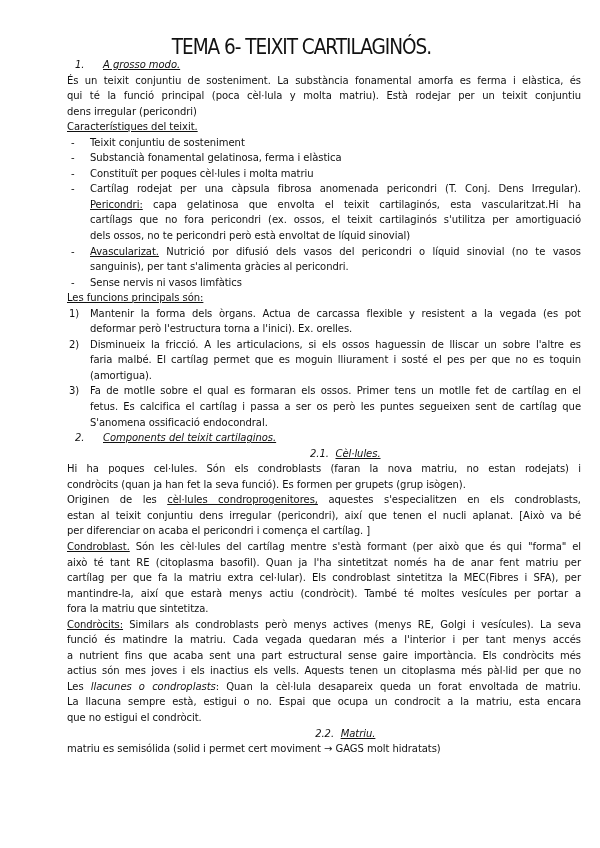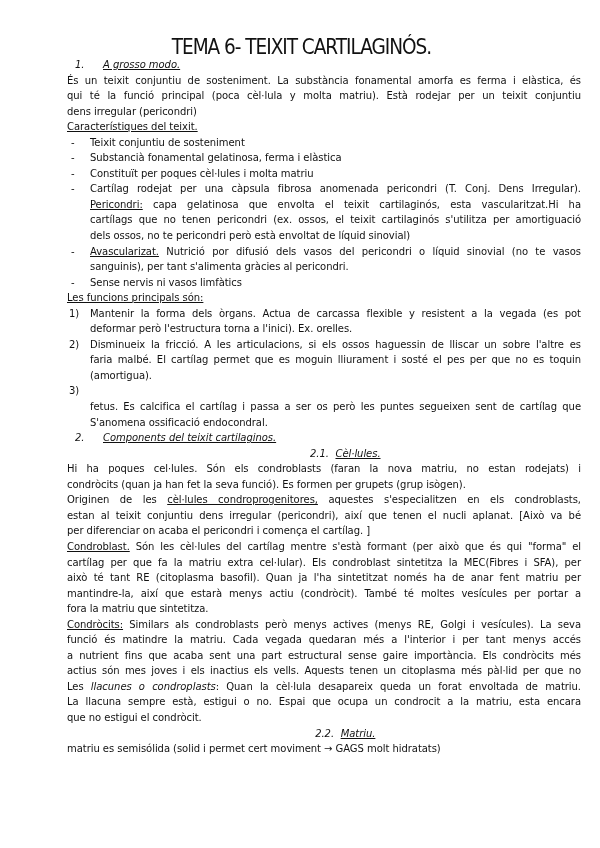--- a/index.html
+++ b/index.html
@@ -39,50 +39,50 @@
     <span class="line just">qui té la funció principal (poca cèl·lula y molta matriu). Està rodejar per un teixit conjuntiu</span>
     <span class="line">dens irregular (pericondri)</span>
 
     <span class="line u">Característiques del teixit.</span>
 
     <span class="line bul"><span class="mark">-</span><span>Teixit conjuntiu de sosteniment</span></span>
     <span class="line bul"><span class="mark">-</span><span>Substancià fonamental gelatinosa, ferma i elàstica</span></span>
     <span class="line bul"><span class="mark">-</span><span>Constituït per poques cèl·lules i molta matriu</span></span>
     <span class="line bul just"><span class="mark">-</span><span>Cartílag rodejat per una càpsula fibrosa anomenada pericondri (T. Conj. Dens Irregular).</span></span>
     <span class="line cont just"><span class="u">Pericondri:</span><span> capa gelatinosa que envolta el teixit cartilaginós, esta vascularitzat.Hi ha</span></span>
-    <span class="line cont just">cartílags que no tenen pericondri (ex. ossos, el teixit cartilaginós s'utilitza per amortiguació</span>
+    <span class="line cont just">cartílags que no fora pericondri (ex. ossos, el teixit cartilaginós s'utilitza per amortiguació</span>
     <span class="line cont">dels ossos, no te pericondri però està envoltat de líquid sinovial)</span>
     <span class="line bul just"><span class="mark">-</span><span class="u">Avascularizat.</span><span> Nutrició por difusió dels vasos del pericondri o líquid sinovial (no te vasos</span></span>
     <span class="line cont">sanguinis), per tant s'alimenta gràcies al pericondri.</span>
     <span class="line bul"><span class="mark">-</span><span>Sense nervis ni vasos limfàtics</span></span>
 
     <span class="line u">Les funcions principals són:</span>
 
     <span class="line num-item just"><span class="mark">1)</span><span>Mantenir la forma dels òrgans. Actua de carcassa flexible y resistent a la vegada (es pot</span></span>
     <span class="line cont">deformar però l'estructura torna a l'inici). Ex. orelles.</span>
     <span class="line num-item just"><span class="mark">2)</span><span>Disminueix la fricció. A les articulacions, si els ossos haguessin de lliscar un sobre l'altre es</span></span>
     <span class="line cont just">faria malbé. El cartílag permet que es moguin lliurament i sosté el pes per que no es toquin</span>
     <span class="line cont">(amortigua).</span>
-    <span class="line num-item just"><span class="mark">3)</span></span>
+    <span class="line num-item just"><span class="mark">3)</span><span>Fa de motlle sobre el qual es formaran els ossos. Primer tens un motlle fet de cartílag en el</span></span>
     <span class="line cont just">fetus. Es calcifica el cartílag i passa a ser os però les puntes segueixen sent de cartílag que</span>
     <span class="line cont">S'anomena ossificació endocondral.</span>
 
     <span class="line h1"><span class="num">2.</span><span class="u i">Components del teixit cartilaginos.</span></span>
     <span class="line h2"><span class="num">2.1.</span><span class="u i">Cèl·lules.</span></span>
 
     <span class="line just">Hi ha poques cel·lules. Són els condroblasts (faran la nova matriu, no estan rodejats) i</span>
     <span class="line">condròcits (quan ja han fet la seva funció). Es formen per grupets (grup isògen).</span>
 
     <span class="line just"><span>Originen de les </span><span class="u">cèl·lules condroprogenitores,</span><span> aquestes s'especialitzen en els condroblasts,</span></span>
     <span class="line just">estan al teixit conjuntiu dens irregular (pericondri), així que tenen el nucli aplanat. [Això va bé</span>
     <span class="line">per diferenciar on acaba el pericondri i comença el cartílag. ]</span>
 
     <span class="line just"><span class="u">Condroblast.</span><span> Són les cèl·lules del cartílag mentre s'està formant (per això que és qui "forma" el</span></span>
+    <span class="line just">això té tant RE (citoplasma basofil). Quan ja l'ha sintetitzat només ha de anar fent matriu per</span>
     <span class="line just">cartílag per que fa la matriu extra cel·lular).  Els condroblast sintetitza la MEC(Fibres i SFA), per</span>
-    <span class="line just">això té tant RE (citoplasma basofil). Quan ja l'ha sintetitzat només ha de anar fent matriu per</span>
     <span class="line just">mantindre-la, així que estarà menys actiu (condròcit). També té moltes vesícules per portar a</span>
     <span class="line">fora la matriu que sintetitza.</span>
 
     <span class="line just"><span class="u">Condròcits:</span><span> Similars als condroblasts però menys actives (menys RE, Golgi i vesícules). La seva</span></span>
     <span class="line just">funció és matindre la matriu. Cada vegada quedaran més a l'interior i per tant menys accés</span>
     <span class="line just">a nutrient fins que acaba sent una part estructural sense gaire importància. Els condròcits més</span>
     <span class="line just">actius són mes joves i els inactius els vells. Aquests tenen un citoplasma més pàl·lid per que no</span>
 
     <span class="line just"><span>Les </span><span class="i">llacunes o condroplasts</span><span>: Quan la cèl·lula desapareix queda un forat envoltada de matriu.</span></span>
     <span class="line just">La llacuna sempre està, estigui o no. Espai que ocupa un condrocit a la matriu, esta encara</span>

